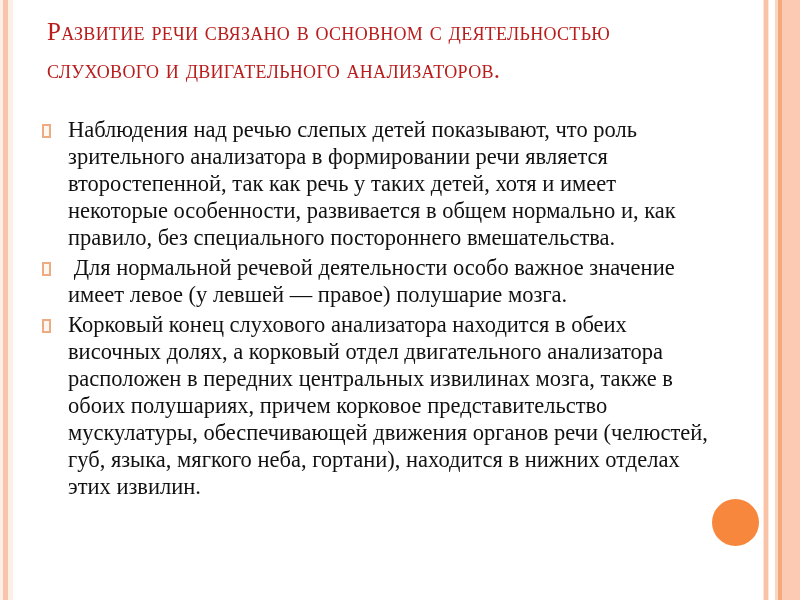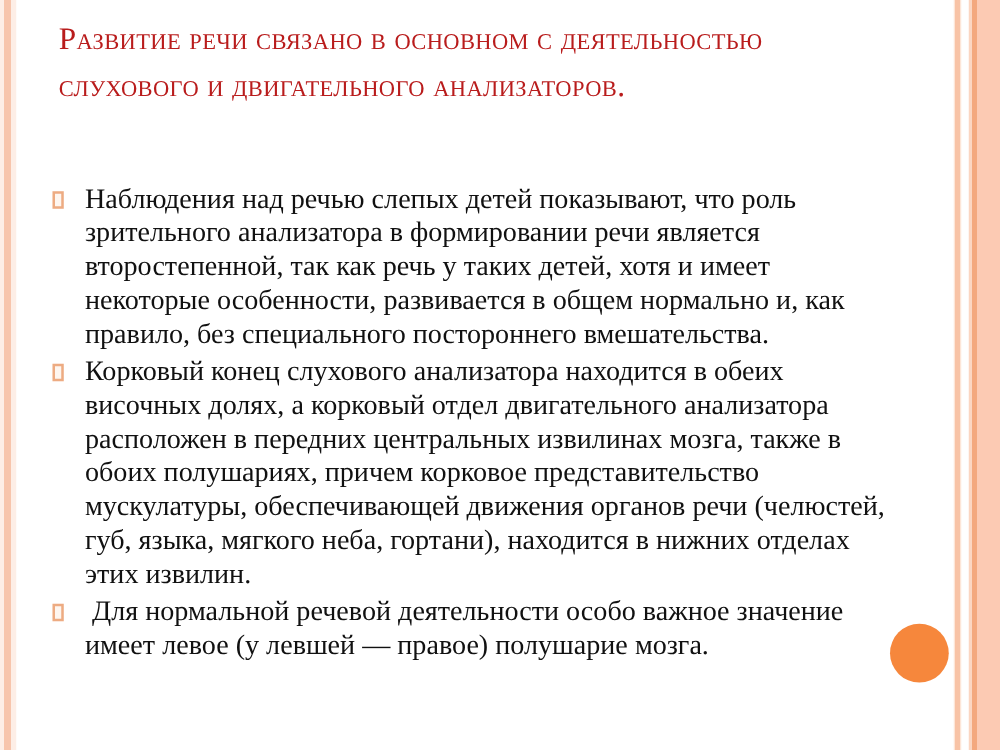--- a/index.html
+++ b/index.html
@@ -60,21 +60,21 @@
     font-size: 25px;
     line-height: 37.5px;
     font-variant: small-caps;
     letter-spacing: 0.3px;
     color: #b91c1c;
   }
 
   
   .body-box {
     position: absolute;
-    left: 42px; top: 145px;
+    left: 42px; top: 116px;
     width: 690px;
   }
   .bullet {
     display: flex;
     align-items: flex-start;
     margin: 0 0 3px 0;
   }
   .bullet-marker {
     flex: 0 0 auto;
     width: 5px;
@@ -106,23 +106,23 @@
 
   <div class="body-box">
 
     <div class="bullet">
       <span class="bullet-marker"></span>
       <div class="bullet-text">Наблюдения над речью слепых детей показывают, что роль зрительного анализатора в формировании речи является второстепенной, так как речь у таких детей, хотя и имеет некоторые особенности, развивается в общем нормально и, как правило, без специального постороннего вмешательства.</div>
     </div>
 
     <div class="bullet">
       <span class="bullet-marker"></span>
-      <div class="bullet-text">Корковый конец слухового анализатора находится в обеих височных долях, а корковый отдел двигательного анализатора расположен в передних центральных извилинах мозга, также в обоих полушариях, причем корковое представительство мускулатуры, обеспечивающей движения органов речи (челюстей, губ, языка, мягкого неба, гортани), находится в нижних отделах этих извилин.</div>
+      <div class="bullet-text"> Для нормальной речевой деятельности особо важное значение имеет левое (у левшей — правое) полушарие мозга.</div>
     </div>
 
     <div class="bullet">
       <span class="bullet-marker"></span>
-      <div class="bullet-text"> Для нормальной речевой деятельности особо важное значение имеет левое (у левшей — правое) полушарие мозга.</div>
+      <div class="bullet-text">Корковый конец слухового анализатора находится в обеих височных долях, а корковый отдел двигательного анализатора расположен в передних центральных извилинах мозга, также в обоих полушариях, причем корковое представительство мускулатуры, обеспечивающей движения органов речи (челюстей, губ, языка, мягкого неба, гортани), находится в нижних отделах этих извилин.</div>
     </div>
 
   </div>
 
 </div>
 
 </body></html>

